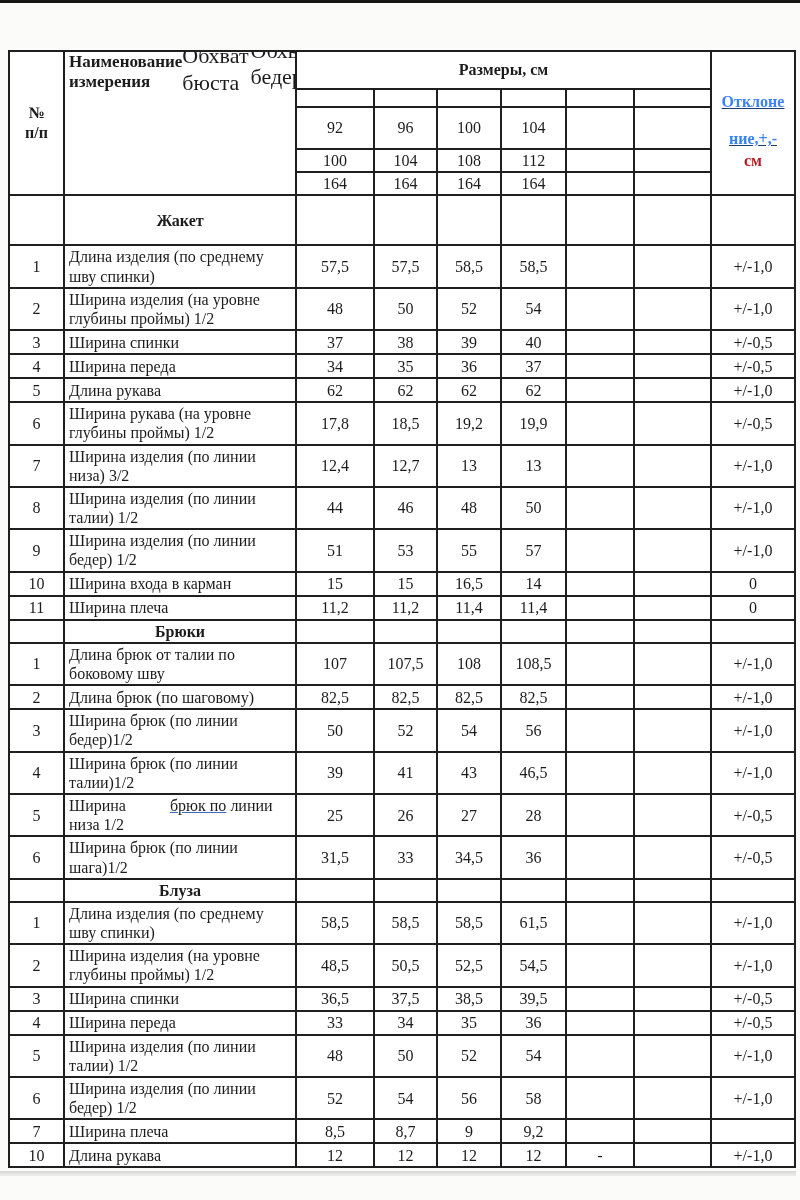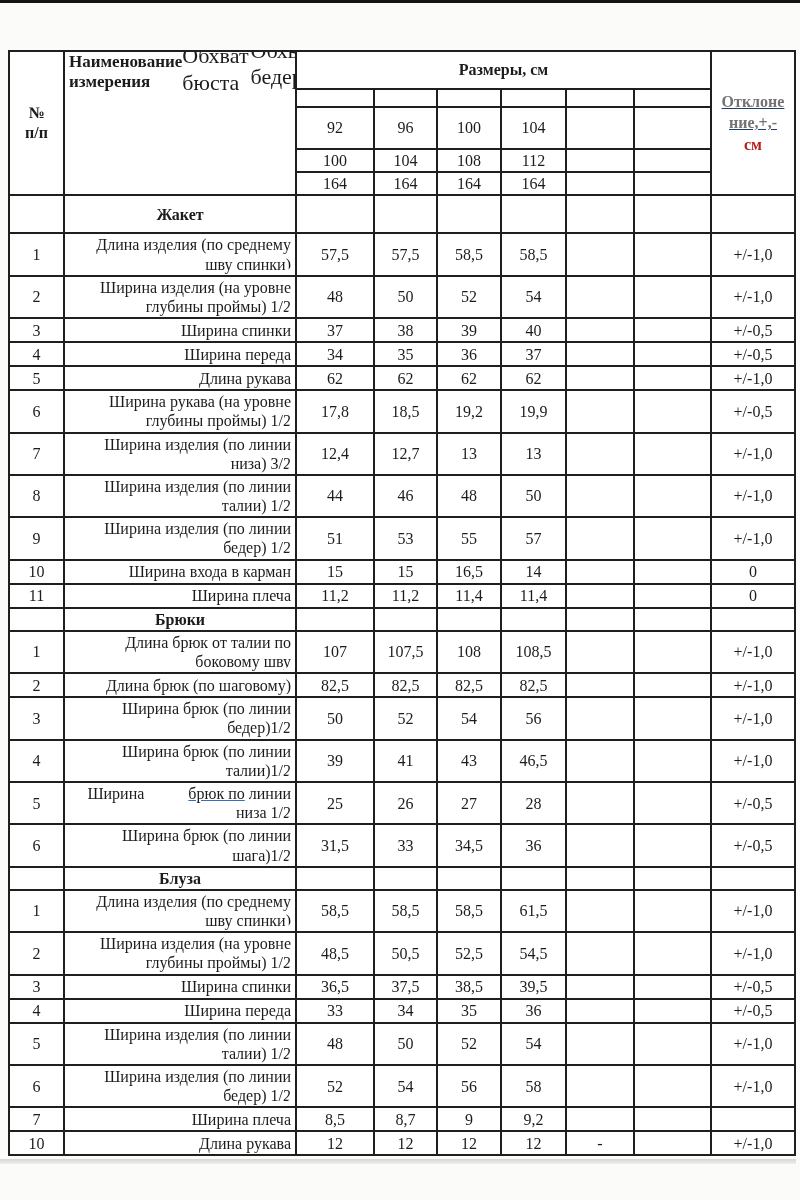--- a/index.html
+++ b/index.html
@@ -20,46 +20,46 @@
   }
   #measurement-table td{
     border:2px solid #1f1f1f;
     padding:1px 4px;
     vertical-align:middle;
     font-size:16px;
     line-height:1.2;
     overflow:hidden;
   }
   .c-num,.val,.dev{text-align:center;}
-  .name{text-align:right;padding-left:6px;border-radius:19px;}
+  .name{text-align:left;padding-left:6px;}
   
   tr.hdr-sizes{height:38px;}
   tr.hdr-empty{height:18px;}
   tr.hdr-bust{height:42px;}
   tr.hdr-hips{height:20px;}
   tr.hdr-rost{height:22px;}
   .sizes-title{text-align:center;font-weight:bold;font-size:17px;border-radius:17px;}
   .num-hdr{text-align:center;font-weight:bold;font-size:16px;}
   .num-hdr span{display:block;line-height:1.25;}
   .name-hdr-inner{display:flex;height:138px;}
   .nh-title{height:36px;display:flex;align-items:center;justify-content:center;
             font-weight:bold;font-size:17px;}
   .nh-spacer{flex:1;}
   .nh-lbl{font-weight:normal;font-size:22px;display:flex;justify-content:flex-end;
           align-items:center;padding-right:2px;}
   .nh-bust{height:42px;align-items:flex-end;padding-bottom:3px;}
   .nh-hips{height:20px;}
   .nh-rost{height:22px;}
   .dev-hdr{text-align:center;font-weight:bold;font-size:16px;}
-  .dev-hdr .u{display:block;color:#737373;text-decoration:underline;
-              text-decoration-color:#1e3f72;line-height:1.35;}
+  .dev-hdr .u{display:block;color:#3b82f6;text-decoration:underline;
+              text-decoration-color:#1e3f72;line-height:1.35;margin-top:16px;}
   .dev-hdr .cm{display:block;color:#b91c1c;line-height:1.35;}
   
   tr.section-row{height:22px;}
-  tr.section-row.first{height:38px;}
+  tr.section-row.first{height:50px;}
   .sec-title{text-align:center;font-weight:bold;font-size:17px;}
   
   tr.tall td{height:40px;}
   tr.data-row td{height:20px;}
   .u-blue{text-decoration:underline;text-decoration-color:#3a6bc4;margin-left:40px;}
   .scan-line{width:796px;height:5px;margin-top:3px;
              background:linear-gradient(#d6d6d4,#efefed);}
 </style>
 </head>
 <body>

